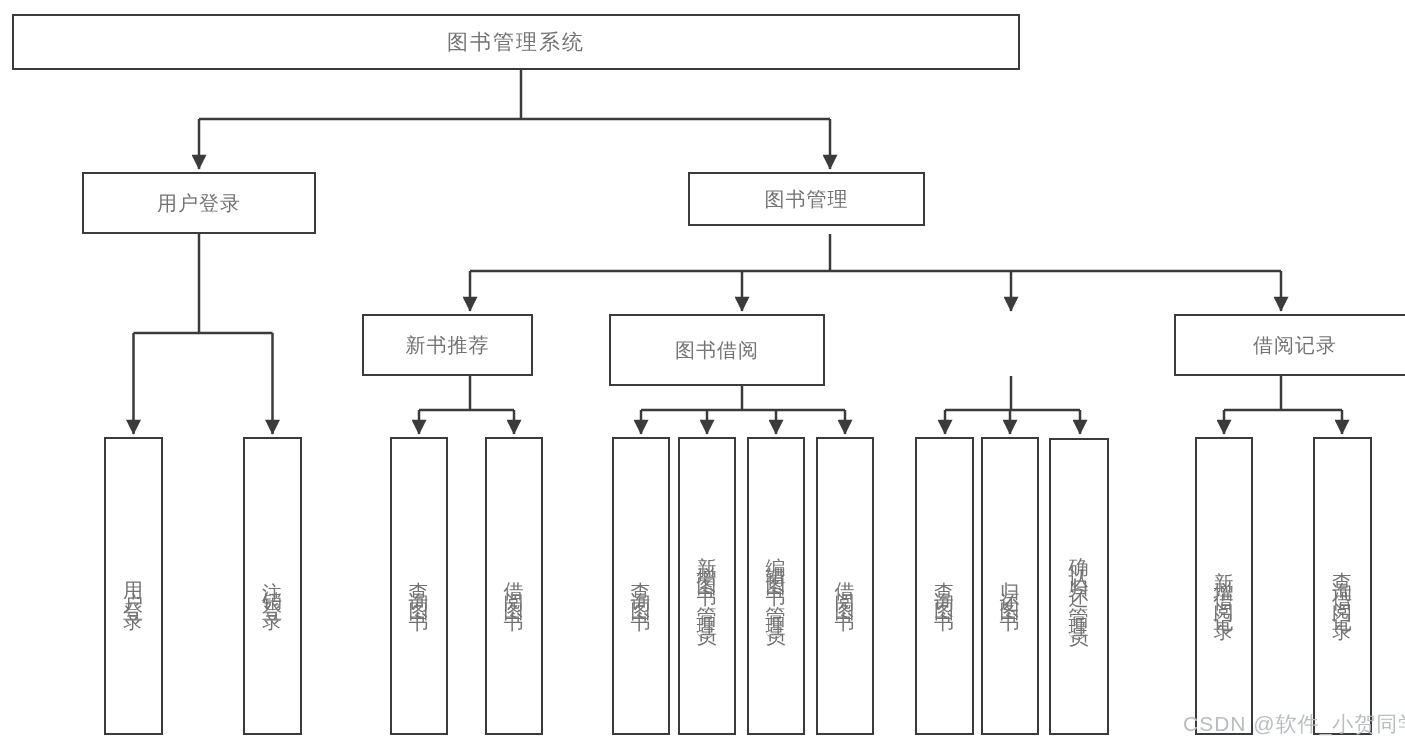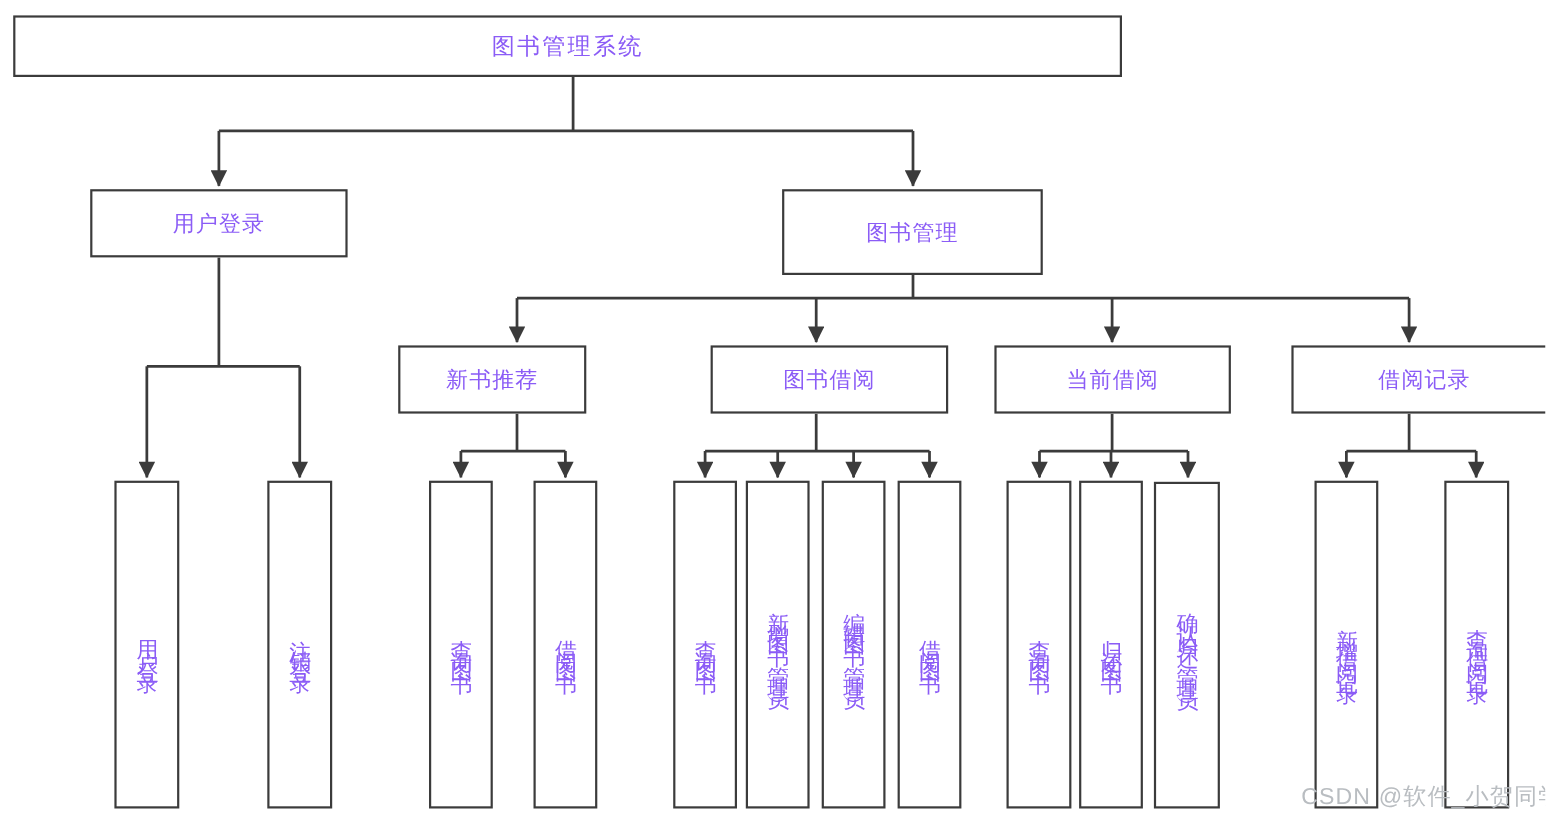--- a/index.html
+++ b/index.html
@@ -12,21 +12,21 @@
   }
   #wires{position:absolute;left:0;top:0;z-index:1;}
   .node{
     position:absolute;
     box-sizing:border-box;
     background:#ffffff;
     border:2.5px solid #3b3b3b;
     display:flex;
     align-items:center;
     justify-content:center;
-    color:#8b5cf6;
+    color:#737373;
     z-index:2;
   }
   .node.h span{
     font-size:20px;
     letter-spacing:1px;
     white-space:nowrap;
   }
   .node.root span{
     font-size:21px;
     letter-spacing:2px;
@@ -118,32 +118,29 @@
     </g>
   </svg>
 
   <div class="node h root" style="left:12px;top:14px;width:1008px;height:56px">
     <span>图书管理系统</span>
   </div>
 
   <div class="node h" style="left:82px;top:172px;width:234px;height:62px">
     <span>用户登录</span>
   </div>
-  <div class="node h" style="left:711px;top:172px;width:237px;height:78px">
+  <div class="node h" style="left:688px;top:172px;width:237px;height:54px">
     <span>图书管理</span>
   </div>
 
   <div class="node h" style="left:362px;top:314px;width:171px;height:62px">
     <span>新书推荐</span>
   </div>
-  <div class="node h" style="left:646px;top:314px;width:216px;height:62px">
+  <div class="node h" style="left:609px;top:314px;width:216px;height:72px">
     <span>图书借阅</span>
-  </div>
-  <div class="node h" style="left:904px;top:314px;width:215px;height:62px">
-    <span>当前借阅</span>
   </div>
   <div class="node h" style="left:1174px;top:314px;width:242px;height:62px">
     <span>借阅记录</span>
   </div>
 
   <div class="node v" style="left:104px;top:437px;width:59px;height:298px">
     <span>用户登录</span>
   </div>
   <div class="node v" style="left:243px;top:437px;width:59px;height:298px">
     <span>注销登录</span>

